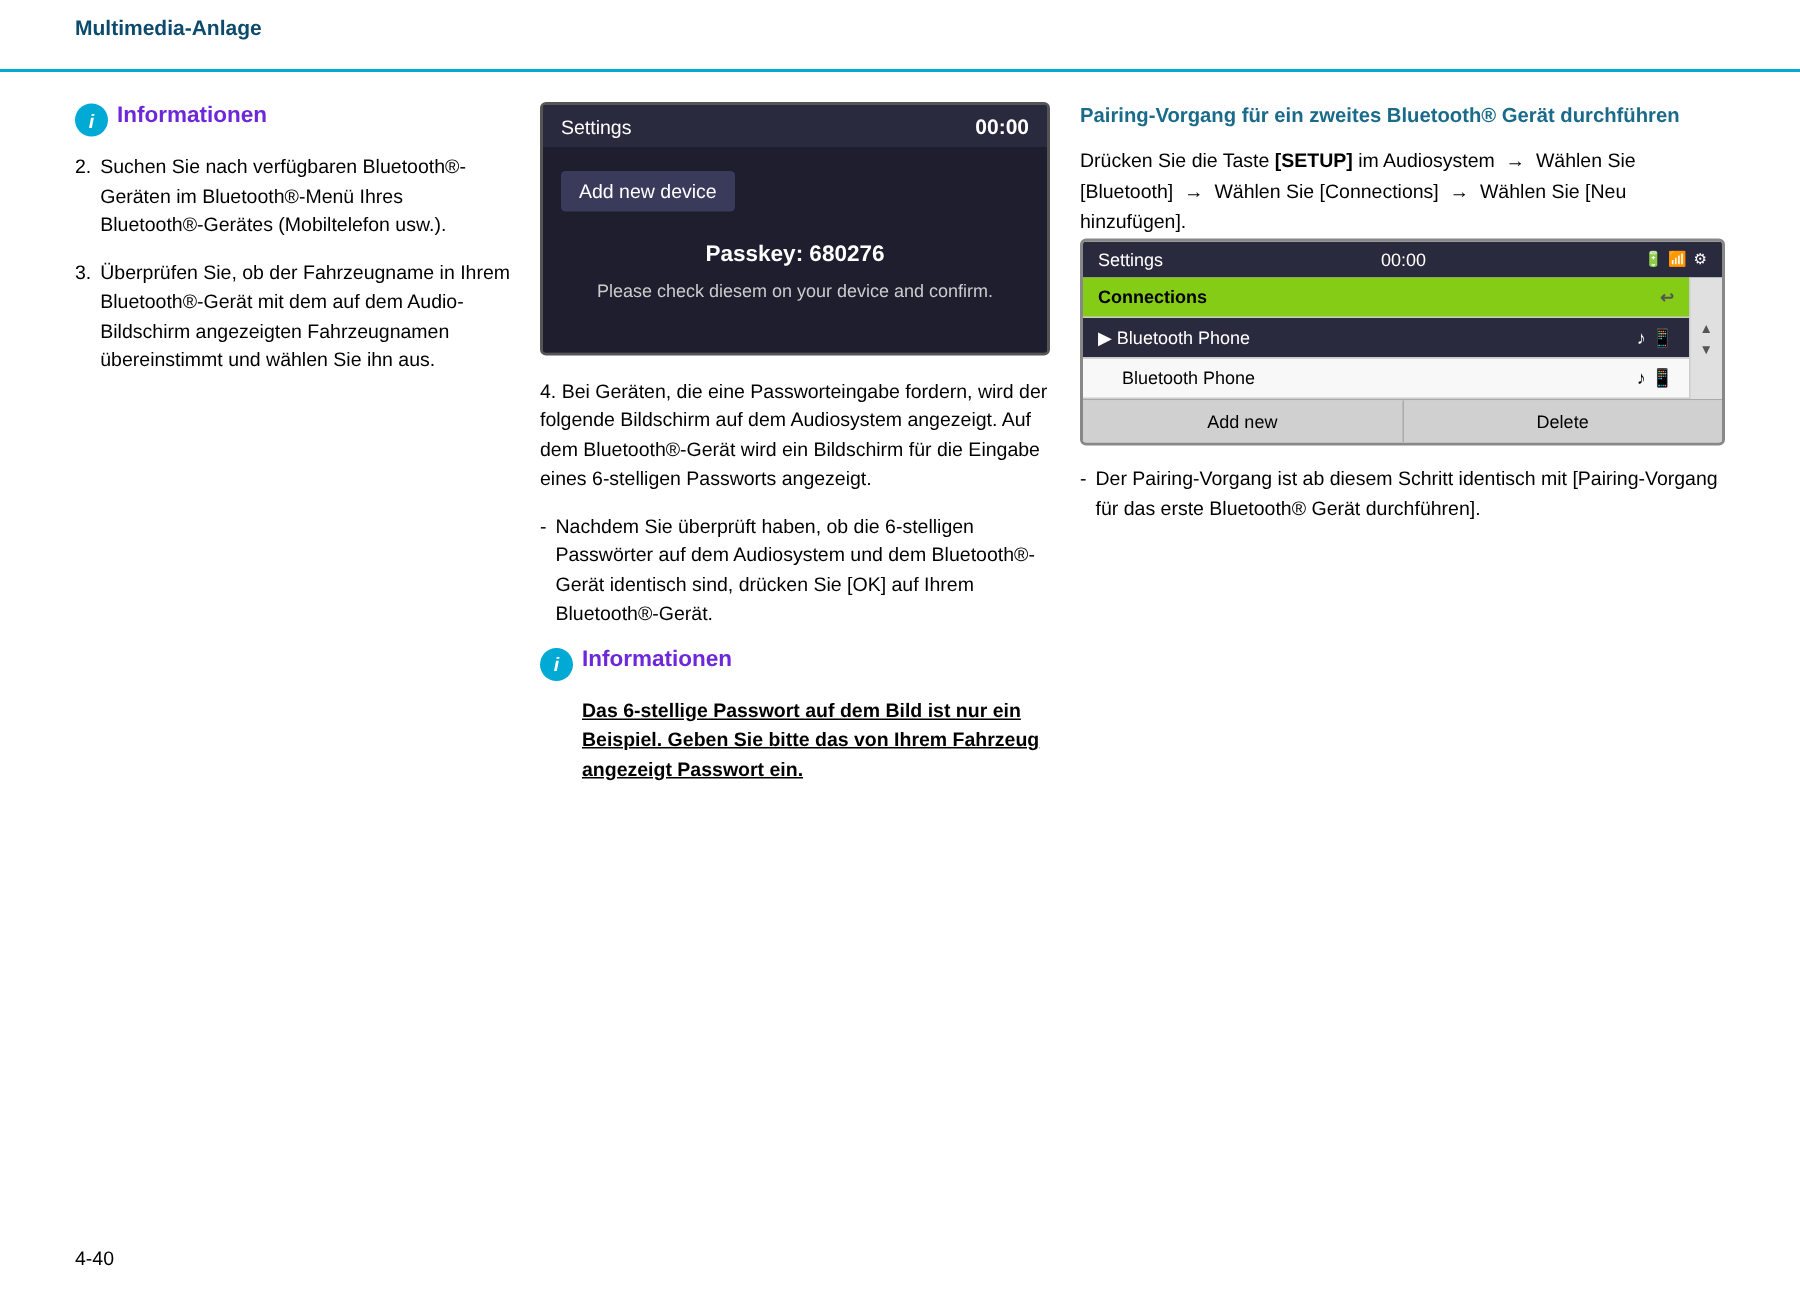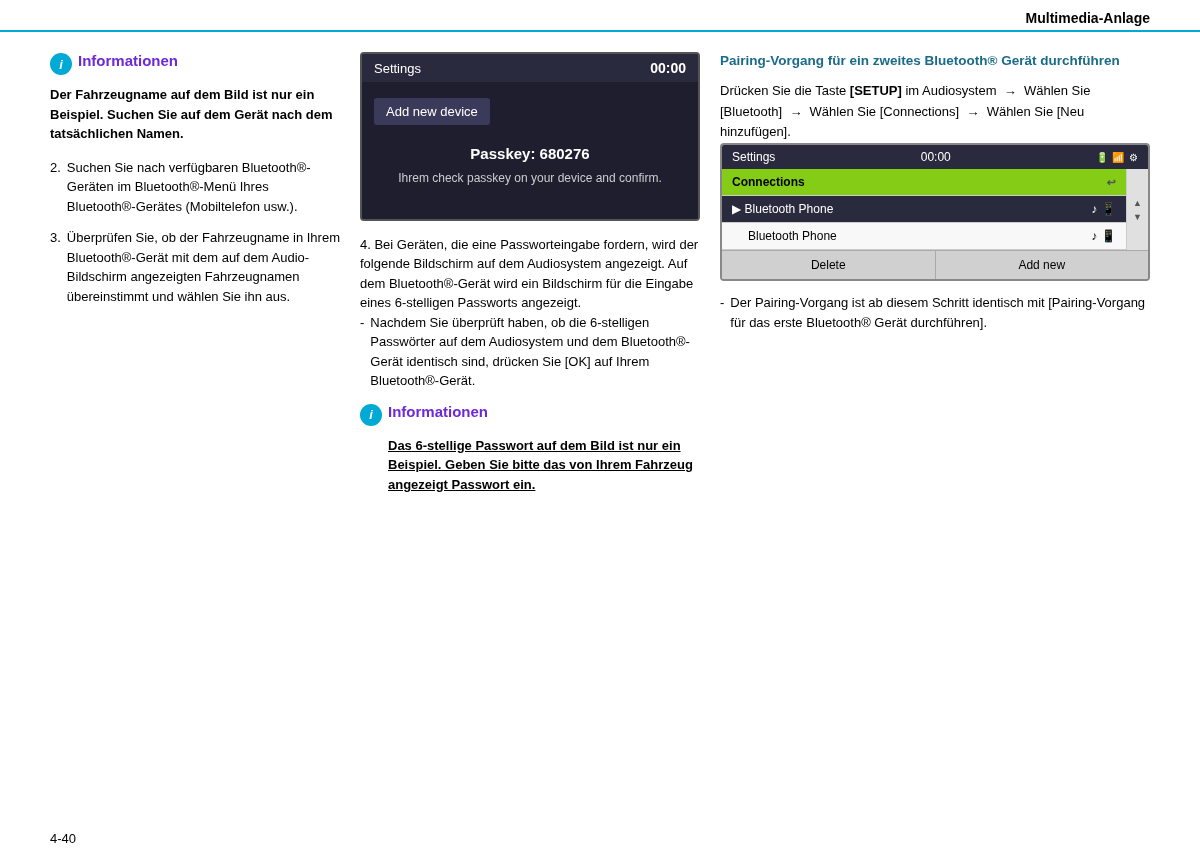--- a/index.html
+++ b/index.html
@@ -13,25 +13,24 @@
       position: relative;
     }
 
     
     .page-header {
       padding: 10px 50px 0 50px;
       border-bottom: 2px solid #00aad4;
       margin-bottom: 0;
     }
     .page-header-title {
-      color: #000000;
+      color: #0c4a6e;
       font-size: 14px;
       font-weight: bold;
-      padding-bottom: 4px;
-      text-align: right;
+      padding-bottom: 20px;
     }
 
     
     .content-area {
       display: flex;
       padding: 20px 50px;
       gap: 20px;
       height: calc(100% - 50px);
     }
 
@@ -160,20 +159,21 @@
       padding: 7px;
       border-radius: 3px;
       font-size: 13px;
       cursor: pointer;
     }
 
     
     .step4-text {
       font-size: 13px;
       line-height: 1.5;
+      margin-bottom: 12px;
     }
     .step4-dash {
       display: flex;
       gap: 6px;
       font-size: 13px;
       line-height: 1.5;
       margin-bottom: 12px;
     }
     .dash-sym {
       flex-shrink: 0;
@@ -303,21 +303,20 @@
 </div>
 
 <div class="content-area">
 
   <div class="left-col">
 
     <div class="info-box">
       <div class="info-icon">i</div>
       <div class="info-title">Informationen</div>
     </div>
-    <div class="info-text-bold">Der Fahrzeugname auf dem Bild ist nur ein Beispiel. Suchen Sie auf dem Gerät nach dem tatsächlichen Namen.</div>
 
     <div class="step-item">
       <span class="step-num">2.</span>
       <span class="step-text">Suchen Sie nach verfügbaren Bluetooth®-Geräten im Bluetooth®-Menü Ihres Bluetooth®-Gerätes (Mobiltelefon usw.).</span>
     </div>
 
     <div class="step-item">
       <span class="step-num">3.</span>
       <span class="step-text">Überprüfen Sie, ob der Fahrzeugname in Ihrem Bluetooth®-Gerät mit dem auf dem Audio-Bildschirm angezeigten Fahrzeugnamen übereinstimmt und wählen Sie ihn aus.</span>
     </div>
@@ -326,21 +325,21 @@
   <div class="middle-col">
 
     <div class="device-screen">
       <div class="screen-header">
         <span>Settings</span>
         <span class="screen-header-time">00:00</span>
       </div>
       <div class="screen-body">
         <div class="screen-add-device-btn">Add new device</div>
         <div class="passkey-display">Passkey: 680276</div>
-        <div class="passkey-sub">Ihrem check passkey
+        <div class="passkey-sub">Please check diesem
 on your device and confirm.</div>
       </div>
     </div>
 
     <div class="step4-text">4. Bei Geräten, die eine Passworteingabe fordern, wird der folgende Bildschirm auf dem Audiosystem angezeigt. Auf dem Bluetooth®-Gerät wird ein Bildschirm für die Eingabe eines 6-stelligen Passworts angezeigt.</div>
 
     <div class="step4-dash">
       <span class="dash-sym">-</span>
       <span>Nachdem Sie überprüft haben, ob die 6-stelligen Passwörter auf dem Audiosystem und dem Bluetooth®-Gerät identisch sind, drücken Sie [OK] auf Ihrem Bluetooth®-Gerät.</span>
     </div>
@@ -398,22 +397,22 @@
             </div>
           </div>
         </div>
         <div class="scroll-arrows">
           <span class="scroll-arrow">▲</span>
           <span class="scroll-arrow">▼</span>
         </div>
       </div>
 
       <div class="settings-footer">
+        <div class="settings-footer-btn">Add new</div>
         <div class="settings-footer-btn">Delete</div>
-        <div class="settings-footer-btn">Add new</div>
       </div>
     </div>
 
     <div class="right-dash">
       <span>-</span>
       <span>Der Pairing-Vorgang ist ab diesem Schritt identisch mit [Pairing-Vorgang für das erste Bluetooth® Gerät durchführen].</span>
     </div>
   </div>
 
 </div>

